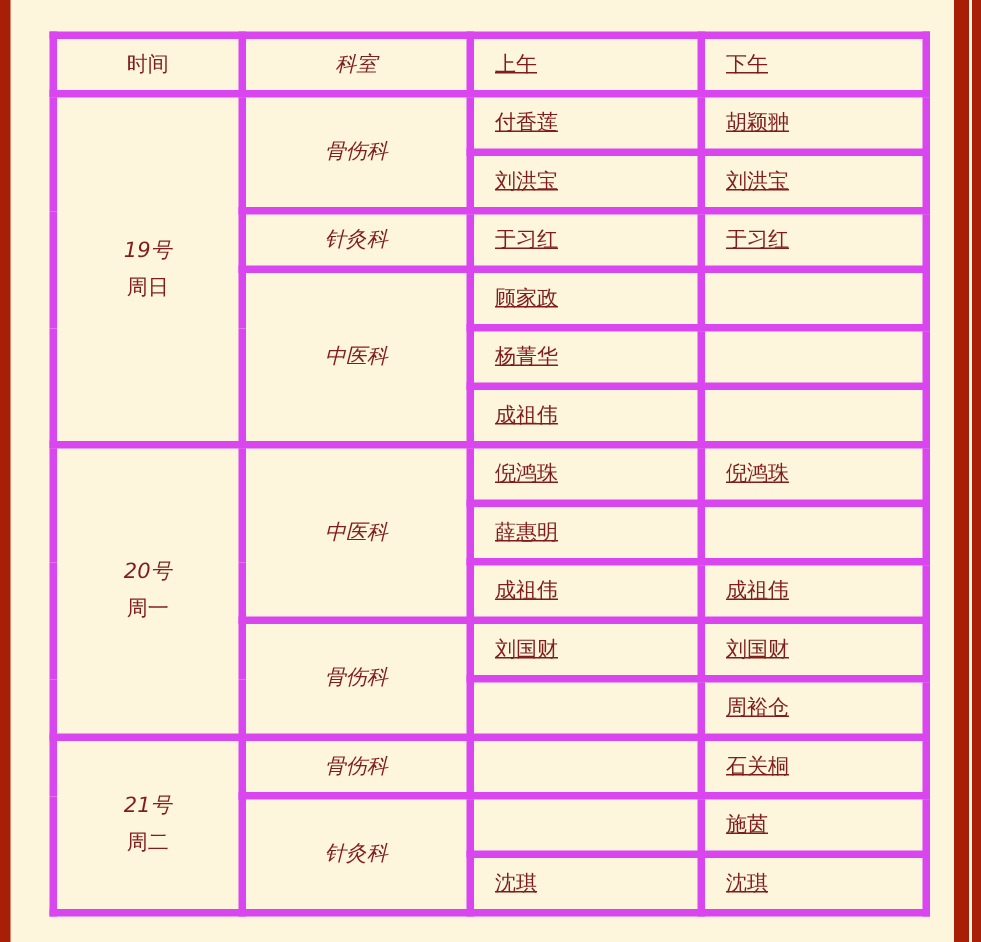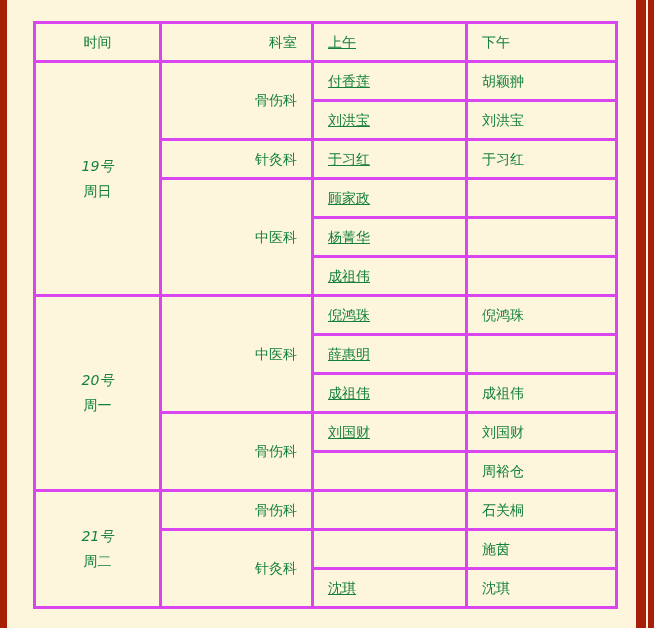--- a/index.html
+++ b/index.html
@@ -40,36 +40,36 @@
     top: 21px;
     width: 582px;
   }
   table.schedule {
     border-collapse: collapse;
     width: 582px;
     table-layout: fixed;
     background: #fdf6dd;
   }
   table.schedule td {
-    border: 3px solid #d946ef;
+    border: 5px solid #d946ef;
     height: 39px;
     padding: 0 14px;
     box-sizing: border-box;
     font-size: 14px;
     line-height: 19px;
-    color: #15803d;
+    color: #7f1d1d;
     vertical-align: middle;
     text-align: left;
     white-space: nowrap;
     overflow: hidden;
   }
   table.schedule td.col-time   { width: 126px; text-align: center; }
-  table.schedule td.col-dept   { width: 152px; text-align: right; }
+  table.schedule td.col-dept   { width: 152px; text-align: center; font-style: italic; }
   table.schedule td.col-am     { width: 154px; text-decoration: underline; }
-  table.schedule td.col-pm     { width: 150px; }
+  table.schedule td.col-pm     { width: 150px; text-decoration: underline; }
 
   td.col-time .day-num  { display: block; margin-bottom: 6px; font-style: italic; }
   td.col-time .day-week { display: block; }
 
   th, td { font-weight: normal; }
 </style>
 </head>
 <body>
 
 <div class="page">

